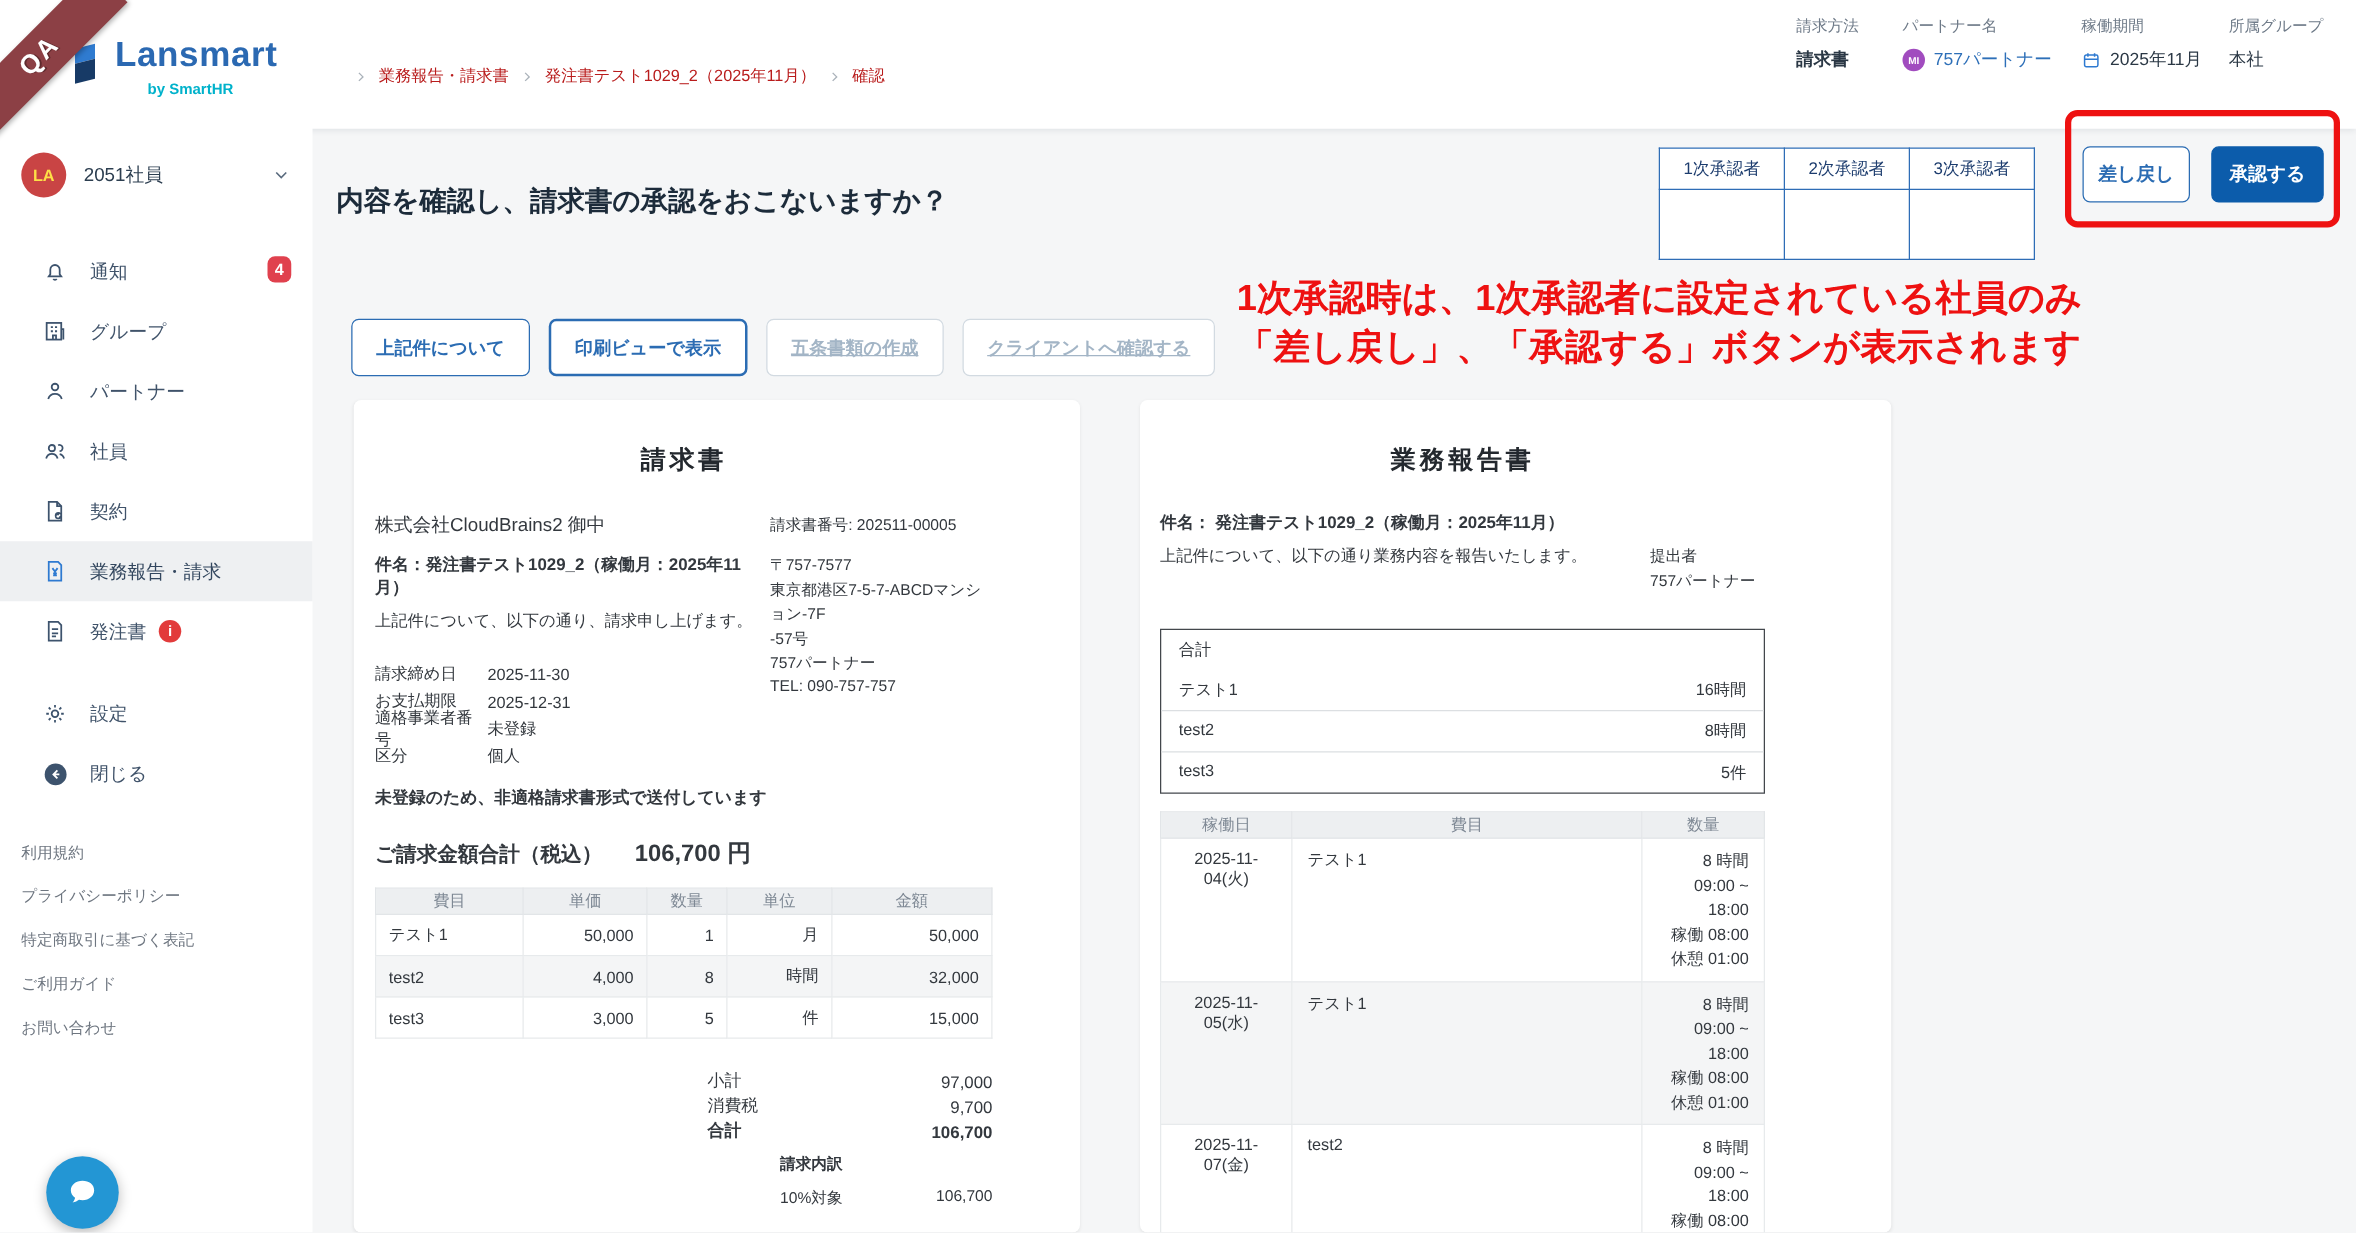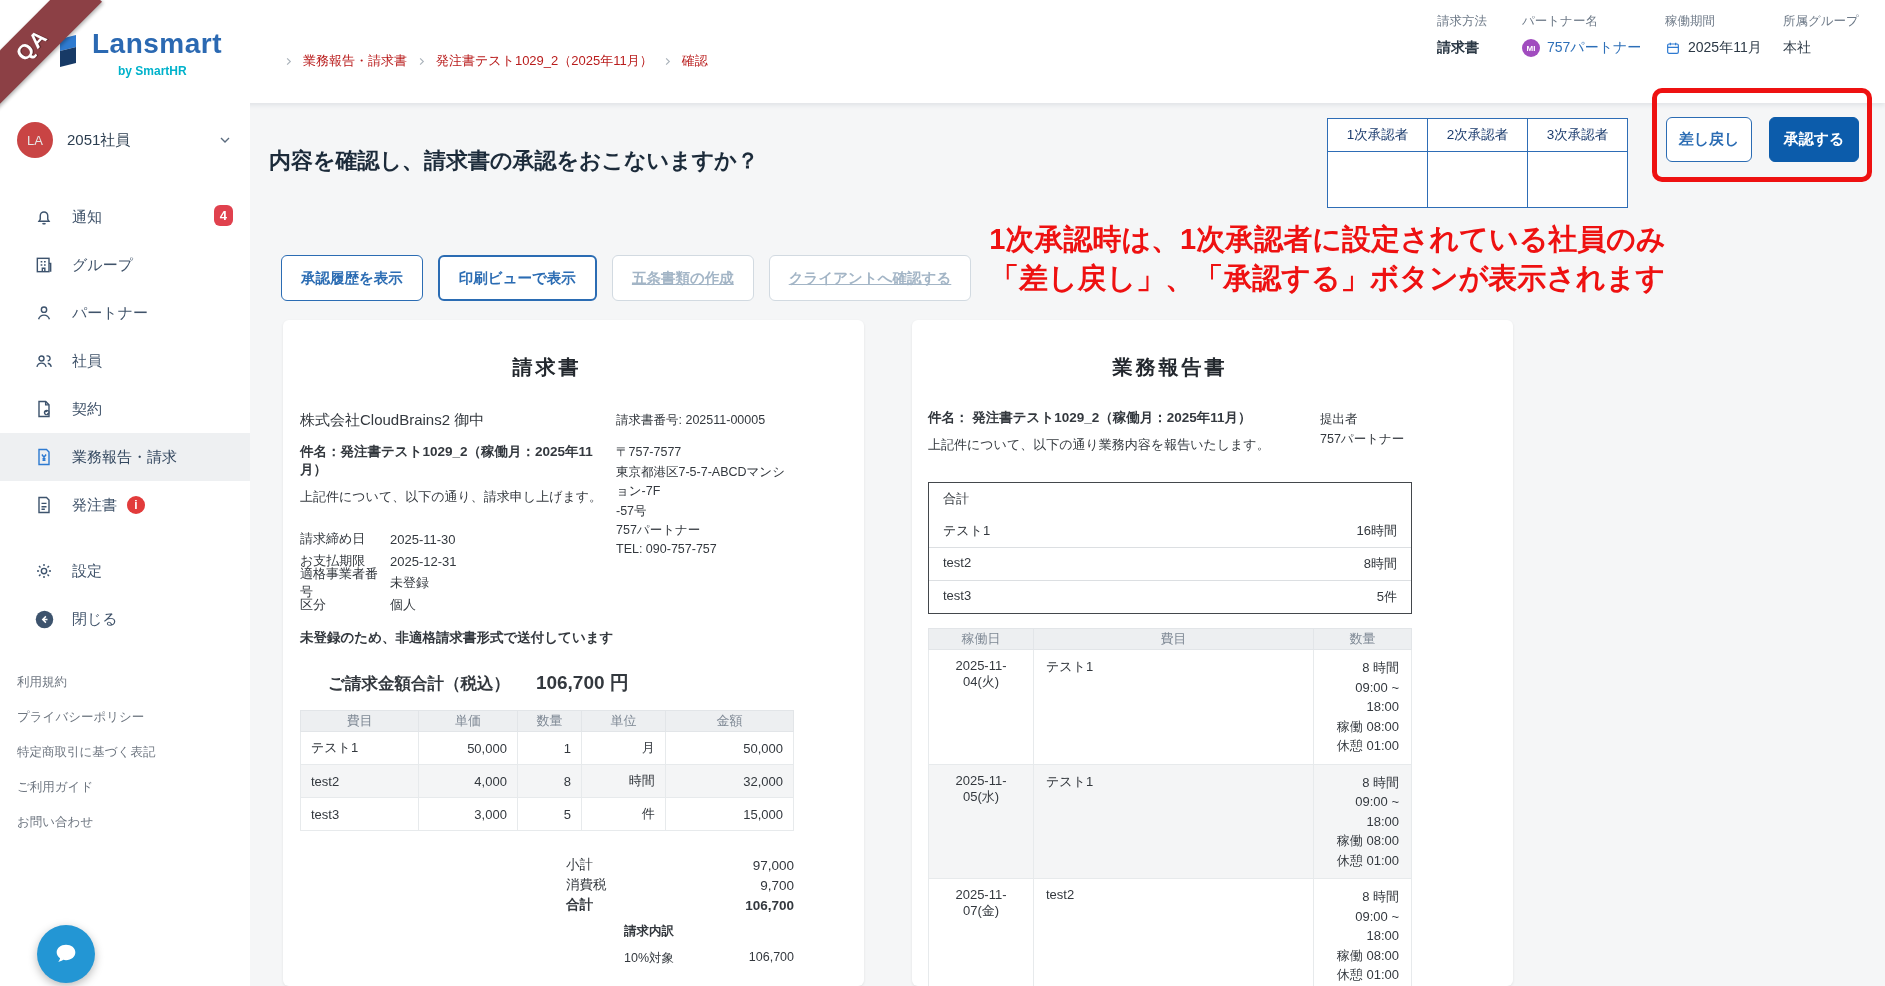--- a/index.html
+++ b/index.html
@@ -28,22 +28,22 @@
   .sidebar { position:absolute; left:0; top:0; width:250px; height:986px; background:#fff; z-index:6; }
   .logo-area { position:relative; height:103px; }
   .qa-ribbon { position:absolute; left:-48px; top:26px; width:160px; height:38px; background:#8c4045;
     transform:rotate(-45deg); color:#fff; font-size:21px; font-weight:bold; letter-spacing:2px;
     text-align:center; line-height:38px; box-shadow:0 2px 4px rgba(0,0,0,.3); z-index:8;
     text-shadow:1px 1px 0 #5e2a2e; }
   .logo-text { position:absolute; left:92px; top:28px; font-size:28px; font-weight:bold; color:#2b69b2; letter-spacing:.5px; }
   .logo-by { position:absolute; left:118px; top:64px; font-size:12px; font-weight:bold; color:#00b2cb; }
   .logo-mark { position:absolute; left:56px; top:33px; }
   .user-row { display:flex; align-items:center; padding:0 17px; height:50px; margin-top:12px; cursor:pointer; }
-  .avatar { width:36px; height:36px; border-radius:50%; background:#c94444; color:#e5e5e5; font-size:13px;
-    font-weight:normal; display:flex; align-items:center; justify-content:center; flex:0 0 auto;text-align:right; }
+  .avatar { width:36px; height:36px; border-radius:50%; background:#c94444; color:#fde047; font-size:13px;
+    font-weight:bold; display:flex; align-items:center; justify-content:center; flex:0 0 auto;text-align:right; }
   .user-name { margin-left:14px; font-size:15px; color:#2c3e50; }
   .user-chev { margin-left:auto; }
   .nav { margin-top:28px; }
   .nav-item { position:relative; display:flex; align-items:center; height:48px; padding-left:34px;
     font-size:15px; color:#40536a; cursor:pointer; }
   .nav-item .nicon { width:22px; margin-right:16px; display:flex; align-items:center; }
   .nav-item.active { background:#eef0f2; }
   .nav-item.active .nlabel { color:#33475f; }
   .nav-badge { position:absolute; right:17px; top:12px; background:#e0414e; color:#fff; font-size:13px;
     font-weight:bold; border-radius:6px; padding:2px 6px; line-height:17px; }
@@ -94,39 +94,39 @@
   .recipient { font-size:15px; }
   .doc-subject { margin-top:13px; font-size:13.5px; font-weight:bold; }
   .doc-greet { margin-top:9px; font-size:13px; }
   .inv-meta { margin-top:22px; font-size:13px; }
   .inv-meta .mrow { display:flex; height:22px; align-items:center; }
   .inv-meta .mlabel { width:90px; flex:0 0 auto; }
   .inv-head-r { width:178px; flex:0 0 auto; font-size:12.5px; line-height:1.55; }
   .inv-no { margin-bottom:13px; }
   .inv-note { margin-top:13px; font-size:13.5px; font-weight:bold; }
   .inv-total-line { margin-top:23px; display:flex; align-items:baseline; gap:26px; }
-  .inv-total-line .tl { font-size:16.5px; font-weight:bold;margin-left:28px; }
+  .inv-total-line .tl { font-size:16.5px; font-weight:bold; }
   .inv-total-line .tv { font-size:19px; font-weight:bold; }
   table.doc { width:100%; border-collapse:collapse; font-size:13px; margin-top:14px; }
   table.doc th { background:#edeff1; color:#7e8894; font-weight:normal; height:16px;
     border:1px solid #e2e5e8; text-align:center; }
   table.doc td { border:1px solid #e7eaec; padding:7px 10px; }
   tr.stripe td { background:#f4f5f6; }
   .inv-c0 { width:24%; } .inv-c1 { width:20%; } .inv-c2 { width:13%; } .inv-c3 { width:17%; } .inv-c4 { width:26%; }
   td.num { text-align:right; }
   .inv-sums { margin-top:24px; width:228px; margin-left:auto; font-size:13.5px; }
   .sum-line { display:flex; justify-content:space-between; height:20px; align-items:center;text-align:right; }
   .sum-line.bold { font-weight:bold; }
   .inv-breakdown { margin-top:8px; width:170px; margin-left:auto; font-size:12.5px; }
   .inv-breakdown .bt { font-weight:bold; }
   .inv-breakdown .brow { margin-top:10px; display:flex; justify-content:space-between; }
 
   .rep-head { margin-top:28px; display:flex; }
   .rep-head-l { flex:1; }
-  .rep-head-r { width:92px; flex:0 0 auto; font-size:12.5px; line-height:1.6; }
+  .rep-head-r { width:92px; flex:0 0 auto; font-size:12.5px; line-height:1.6;margin-top:26px; }
   .sum-box { margin-top:28px; border:1px solid #43474c; font-size:13px; }
   .sum-box .srow { display:flex; justify-content:space-between; padding:7px 14px; }
   .sum-box .srow.sep { border-top:1px solid #dcdfe2; }
   .rep-c0 { width:105px; } .rep-c2 { width:98px; }
   table.rep td { vertical-align:top; padding:8px 12px; font-size:13px; }
   td.qty { text-align:right; font-size:12.5px; line-height:1.5; }
   td.date { text-align:center; }
 </style>
 </head>
 <body>
@@ -323,21 +323,21 @@
 <div class="red-box"></div>
 <button class="btn btn-reject">差し戻し</button>
 <button class="btn btn-approve">承認する</button>
 
 <div class="annotation">
   <div>1次承認時は、1次承認者に設定されている社員のみ</div>
   <div>「差し戻し」、「承認する」ボタンが表示されます</div>
 </div>
 
 <div class="toolbar">
-  <button class="btn tb-on">承認履歴を表示</button>
+  <button class="btn tb-on">上記件について</button>
   <button class="btn tb-focus">印刷ビューで表示</button>
   <button class="btn tb-off">五条書類の作成</button>
   <button class="btn tb-off">クライアントへ確認する</button>
 </div>
 
 <section class="card card-invoice">
   <div class="page page-inv">
     <div class="doc-title">請求書</div>
     <div class="inv-head">
       <div class="inv-head-l">

